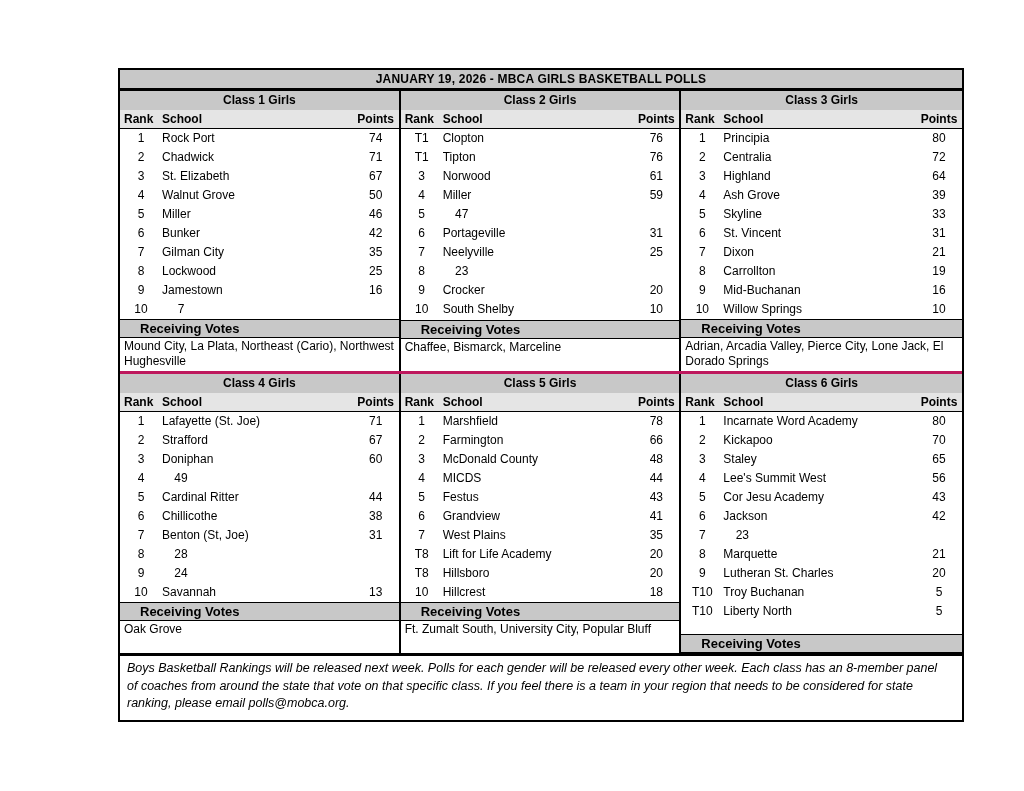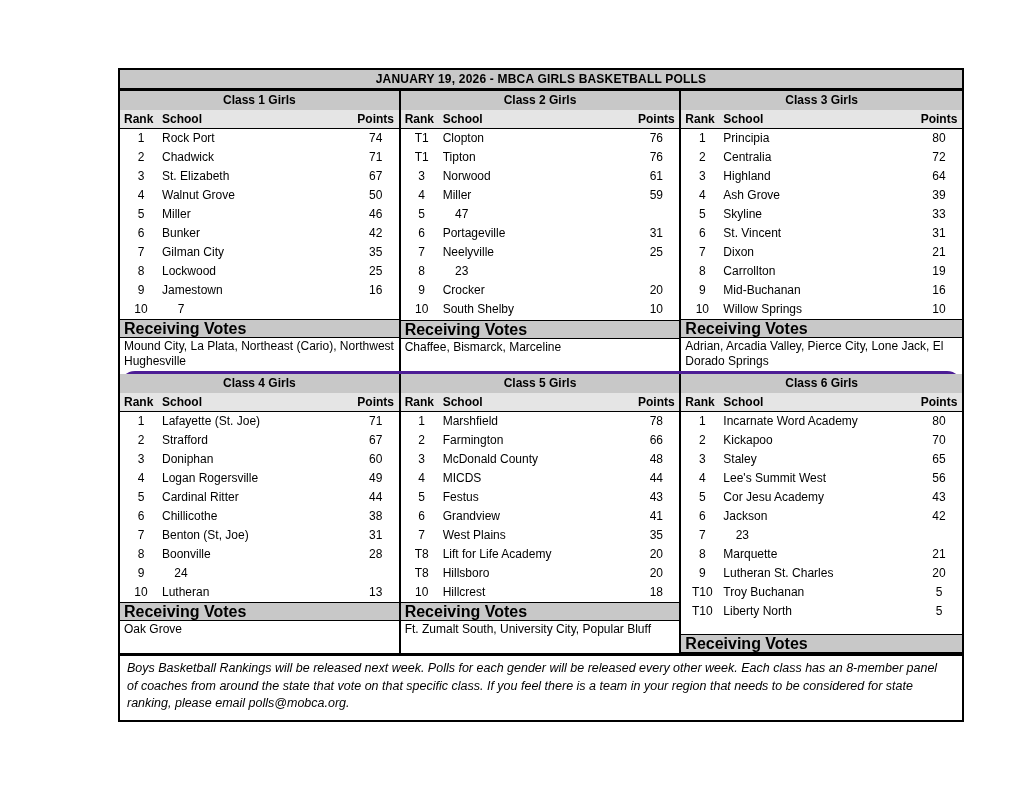--- a/index.html
+++ b/index.html
@@ -34,22 +34,21 @@
     text-align: center;
     font-weight: bold;
     font-size: 12px;
     letter-spacing: 0.2px;
   }
   .band {
     display: grid;
     grid-template-columns: 1fr 1fr 1fr;
   }
   .band-bottom {
-    border-top: 3px solid #4c1d95;
-    border-radius: 15px;
+    border-top: 3px solid #be185d;
   }
   .class-col {
     display: flex;
     flex-direction: column;
     border-right: 2px solid #000;
     min-width: 0;
   }
   .class-col:last-child { border-right: none; }
   .class-header {
     background: #c8c8c8;
@@ -83,22 +82,22 @@
     padding-left: 4px;
   }
   .row .rank-col { text-align: center; }
   .rv-header {
     background: #c8c8c8;
     border-top: 1px solid #000;
     border-bottom: 1px solid #000;
     height: 17px;
     line-height: 17px;
     font-weight: bold;
-    font-size: 16px;
-    padding-left: 4px;
+    font-size: 13px;
+    padding-left: 20px;
   }
   .rv-text {
     font-size: 12px;
     line-height: 15px;
     padding: 1px 0 2px 4px;
     min-height: 29px;
   }
   .footer-note {
     border-top: 3px solid #000;
     font-style: italic;
@@ -317,50 +316,48 @@
     <span class="school-col">Strafford</span>
     <span class="points-col">67</span>
   </div>
             <div class="row">
     <span class="rank-col">3</span>
     <span class="school-col">Doniphan</span>
     <span class="points-col">60</span>
   </div>
             <div class="row">
     <span class="rank-col">4</span>
-    <span class="school-col">Logan Rogersville</span>
     <span class="points-col">49</span>
   </div>
             <div class="row">
     <span class="rank-col">5</span>
     <span class="school-col">Cardinal Ritter</span>
     <span class="points-col">44</span>
   </div>
             <div class="row">
     <span class="rank-col">6</span>
     <span class="school-col">Chillicothe</span>
     <span class="points-col">38</span>
   </div>
             <div class="row">
     <span class="rank-col">7</span>
     <span class="school-col">Benton (St, Joe)</span>
     <span class="points-col">31</span>
   </div>
             <div class="row">
     <span class="rank-col">8</span>
-    <span class="school-col">Boonville</span>
     <span class="points-col">28</span>
   </div>
             <div class="row">
     <span class="rank-col">9</span>
     <span class="points-col">24</span>
   </div>
             <div class="row">
     <span class="rank-col">10</span>
-    <span class="school-col">Lutheran</span>
+    <span class="school-col">Savannah</span>
     <span class="points-col">13</span>
   </div>
           </div>
     <div class="rv-header">Receiving Votes</div>
     <div class="rv-text">Oak Grove</div>
   </section>
         <section class="class-col">
     <div class="class-header">Class 5 Girls</div>
     <div class="col-headers">
       <span class="rank-col">Rank</span>

